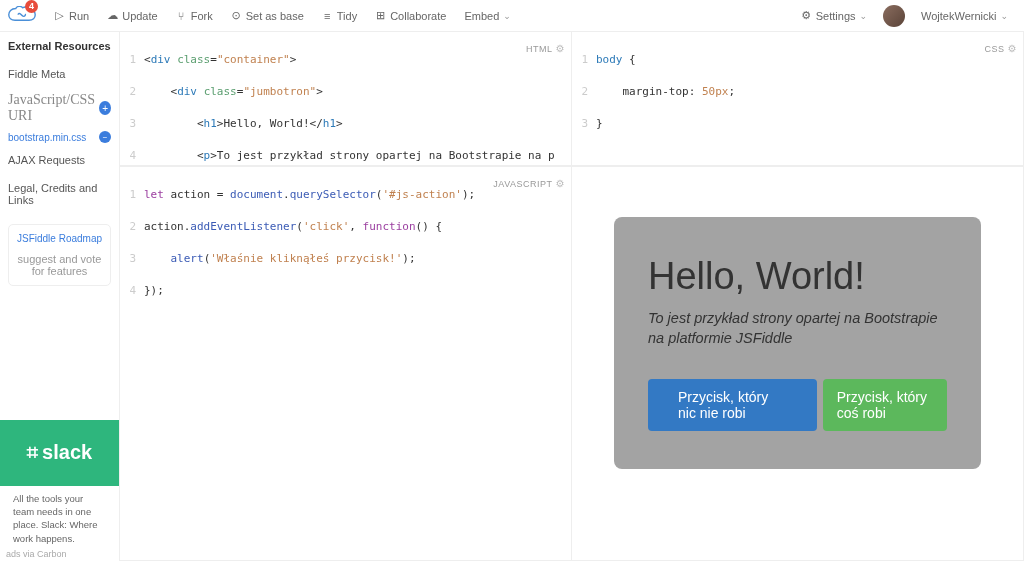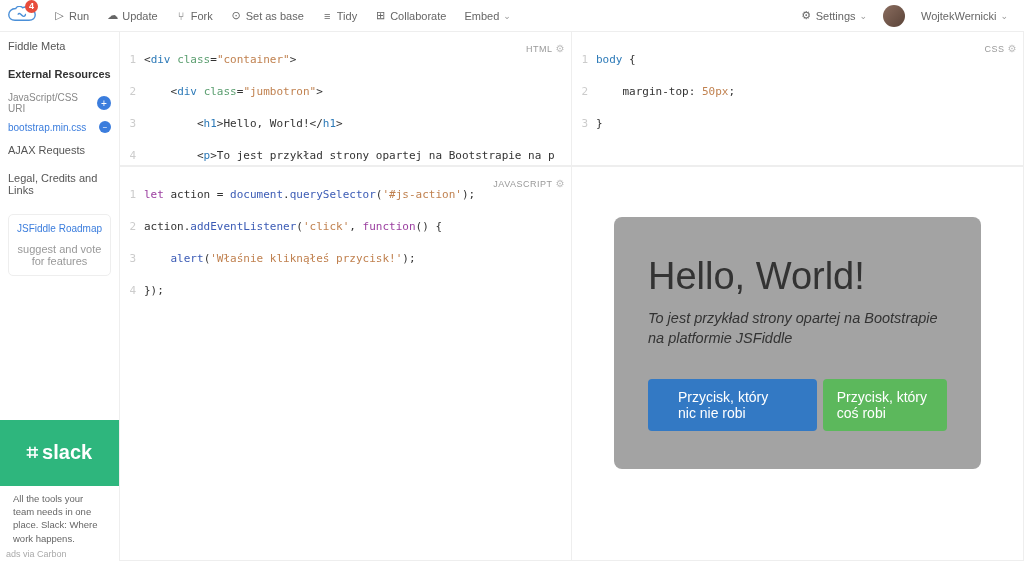--- a/index.html
+++ b/index.html
@@ -15,21 +15,21 @@
     .top-right { margin-left: auto; display: flex; align-items: center; gap: 8px; }
     .avatar { width: 22px; height: 22px; border-radius: 50%; background: linear-gradient(135deg, #8a6d5f, #5a4338); }
     .chevron { font-size: 9px; color: #999; }
     
     .content { display: flex; height: calc(561px - 32px); }
     
     .sidebar { width: 120px; border-right: 1px solid #eee; padding: 0; display: flex; flex-direction: column; font-size: 11px; }
     .side-sec { padding: 8px 8px; color: #555; cursor: pointer; }
     .side-sec.bold { font-weight: 600; color: #333; }
     .side-input-row { display: flex; align-items: center; padding: 4px 8px; gap: 4px; }
-    .side-input { flex: 1; color: #888; font-size: 10px; }
+    .side-input { flex: 1; color: #888; font-size: 14px; font-family: Liberation Serif, serif; }
     .plus-btn { width: 14px; height: 14px; border-radius: 50%; background: #3b7ddd; color: #fff; display: flex; align-items: center; justify-content: center; font-size: 10px; cursor: pointer; }
     .resource-row { display: flex; align-items: center; justify-content: space-between; padding: 3px 8px; color: #3b7ddd; font-size: 10px; }
     .resource-remove { width: 12px; height: 12px; border-radius: 50%; background: #3b7ddd; color: #fff; display: flex; align-items: center; justify-content: center; font-size: 8px; cursor: pointer; }
     .roadmap-box { margin: 10px 8px 2px; padding: 8px 6px; text-align: center; border: 1px solid #eee; border-radius: 5px; font-size: 10px; }
     .roadmap-box a { color: #3b7ddd; text-decoration: none; }
     .roadmap-sub { color: #999; font-size: 11px; margin-top: 9px; }
     .sidebar-spacer { flex: 1; }
     .slack-ad { margin: 0 0 4px; background: #2eb67d; height: 66px; display: flex; align-items: center; justify-content: center; color: #fff; font-size: 20px; font-weight: 600; }
     .slack-ad-hash { font-size: 20px; margin-right: 4px; }
     .ad-text { padding: 2px 13px; font-size: 9.5px; color: #666; line-height: 1.4; }
@@ -114,22 +114,22 @@
     <div class="avatar"></div>
     <div class="top-btn">
         <span>WojtekWernicki</span>
         <span class="chevron">⌄</span>
       </div>
   </div>
 </div>
 
 <div class="content">
   <div class="sidebar">
+    <div class="side-sec bold">External Resources</div>
     <div class="side-sec">Fiddle Meta</div>
-    <div class="side-sec bold">External Resources</div>
     <div class="side-input-row">
       <div class="side-input">JavaScript/CSS URI</div>
       <div class="plus-btn">+</div>
     </div>
     <div class="resource-row">
       <span>bootstrap.min.css</span>
       <div class="resource-remove">−</div>
     </div>
     <div class="side-sec">AJAX Requests</div>
     <div class="side-sec">Legal, Credits and Links</div>

